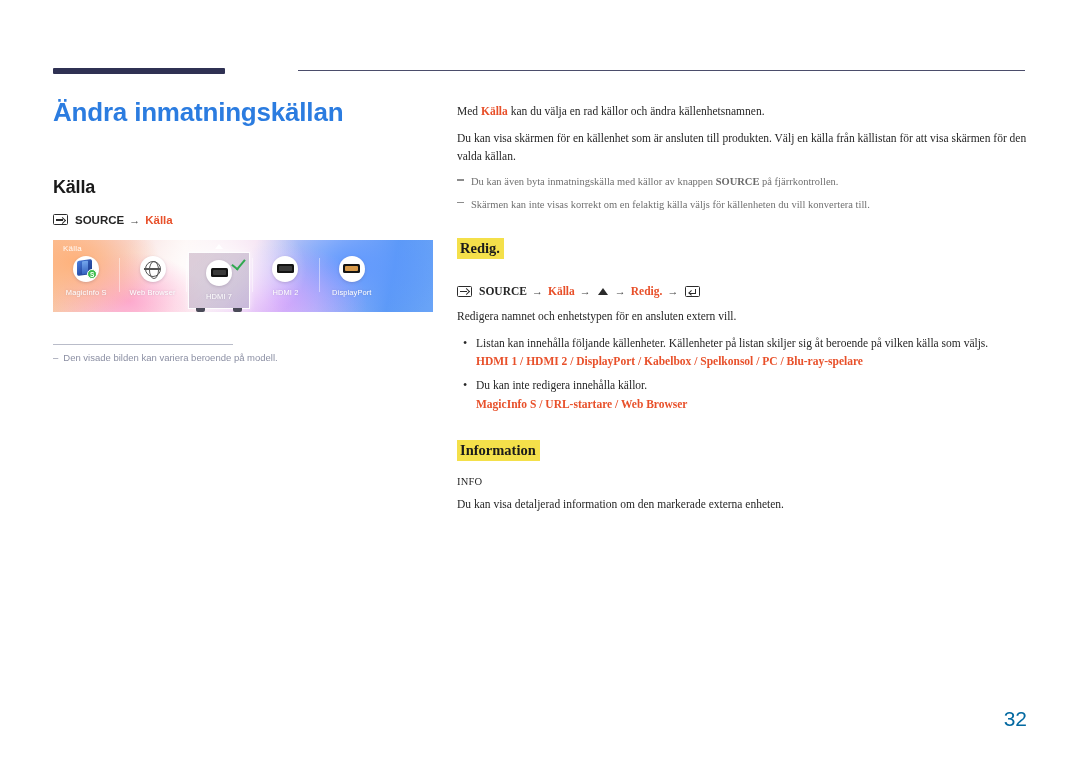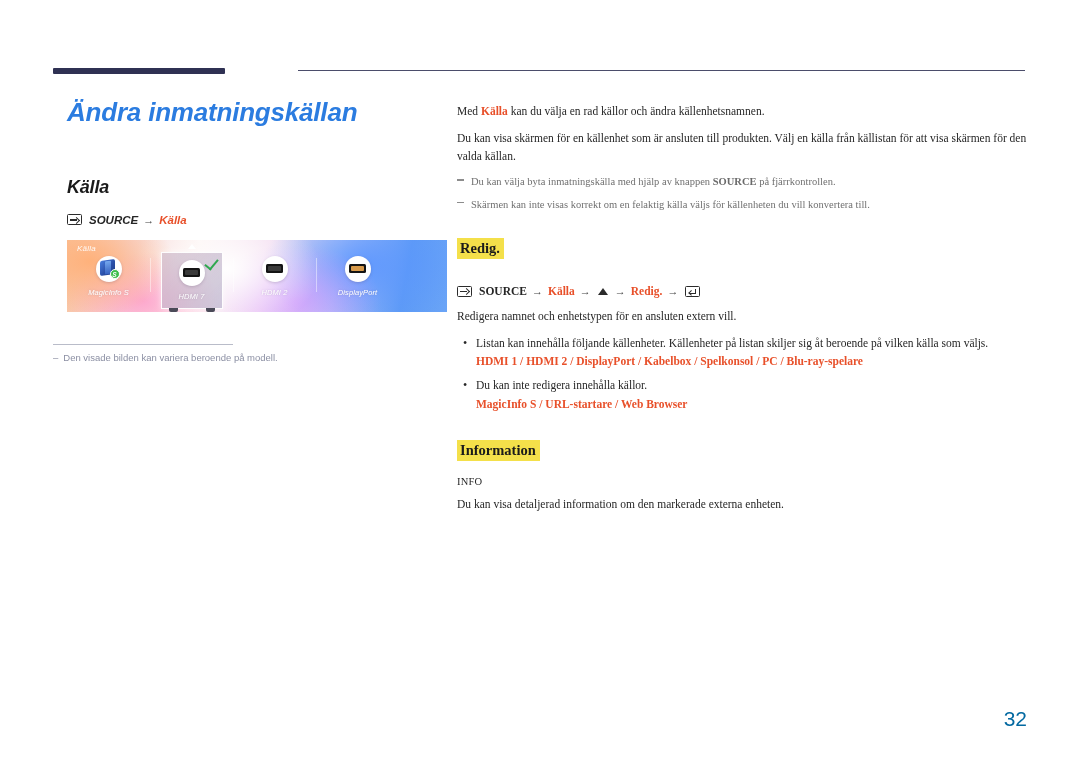--- a/index.html
+++ b/index.html
@@ -16,21 +16,21 @@
   .header-rule .thick {
     position:absolute; left:0; top:0; width:172px; height:6px;
     background:#2f3153; border-radius:1px;
   }
   .header-rule .thin {
     position:absolute; left:245px; top:2px; width:727px; height:1px;
     background:#4b4d6b;
   }
 
   
-  .left-col { position:absolute; left:67px; top:98px; width:390px;font-style:italic; }
+  .left-col { position:absolute; left:53px; top:98px; width:390px; }
 
   .page-title {
     font-size:26px; font-weight:bold; color:#2b7ce0;
     letter-spacing:-0.2px; line-height:1.15;
   }
 
   .section-title {
     margin-top:49px;
     font-size:18px; font-weight:bold; color:#1a1a1a;
     letter-spacing:-0.2px;
@@ -268,20 +268,26 @@
           <div class="src-circle">
             <div class="magic">
               <div class="cube"></div>
                 <div class="cube2"></div>
               <div class="badge">S</div>
             </div>
           </div>
           <div class="src-name">MagicInfo S</div>
         </div>
 
+        <div class="src-item">
+          <div class="src-circle">
+            <div class="globe"></div>
+          </div>
+          <div class="src-name">Web Browser</div>
+        </div>
 
         <div class="src-item selected">
           <div class="tv-frame">
             <div class="chevron-up"></div>
             <div class="src-circle">
               <div class="hdmi-port"></div>
             </div>
             <div class="check"></div>
             <div class="src-name">HDMI 7</div>
           </div>
@@ -313,21 +319,21 @@
 
   <div class="right-col">
 
     <p class="body-p">
       <span>Med </span><span class="kw">Källa</span><span> kan du välja en rad källor och ändra källenhetsnamnen.</span>
     </p>
 
     <p class="body-p">Du kan visa skärmen för en källenhet som är ansluten till produkten. Välj en källa från källistan för att visa skärmen för den valda källan.</p>
 
     <div class="note">
-      <span>Du kan välja byta inmatningskälla med hjälp av knappen </span><span class="bold">SOURCE</span><span> på fjärrkontrollen.</span>
+      <span>Du kan även byta inmatningskälla med källor av knappen </span><span class="bold">SOURCE</span><span> på fjärrkontrollen.</span>
     </div>
 
     <div class="note">
       <span>Skärmen kan inte visas korrekt om en felaktig källa väljs för källenheten du vill konvertera till.</span>
     </div>
 
     
     <div class="hl-heading">Redig.</div>
 
     <div class="path">

